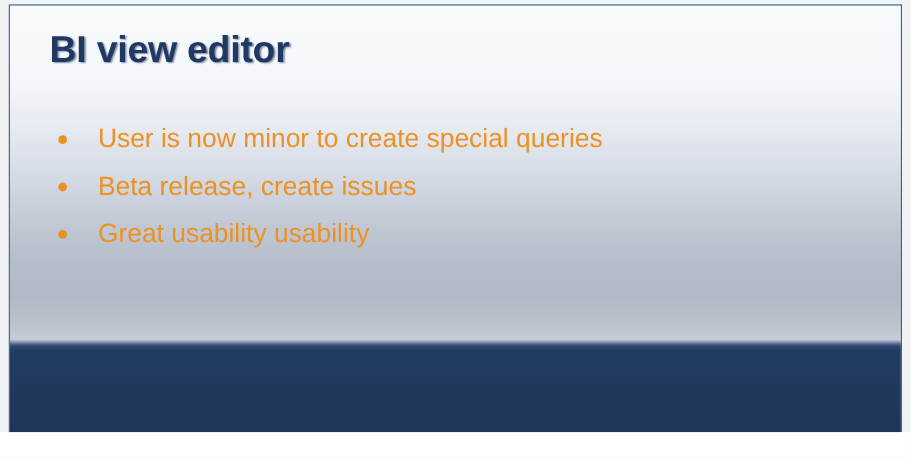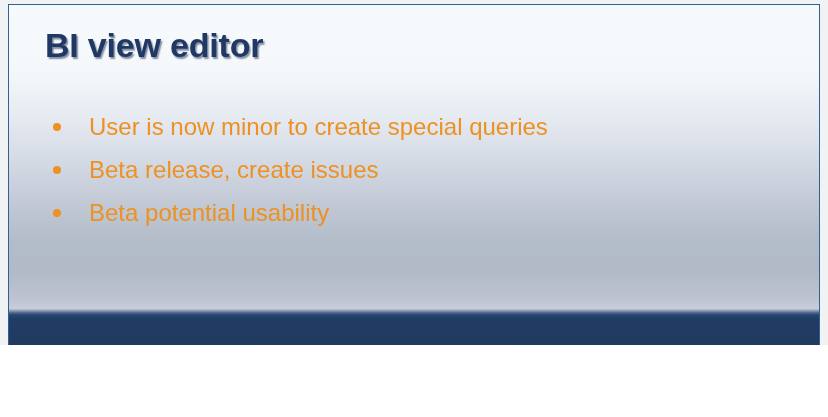--- a/index.html
+++ b/index.html
@@ -5,21 +5,21 @@
 <style>
   html, body {
     margin: 0;
     padding: 0;
     background: #ffffff;
   }
 
   .screenshot {
     position: relative;
     width: 828px;
-    height: 345px;
+    height: 393px;
     background: #f1f2f3;
     overflow: hidden;
     font-family: "Liberation Sans", sans-serif;
   }
 
   
   .slide {
     position: absolute;
     left: 8px;
     top: 4px;
@@ -136,21 +136,21 @@
           <span class="bullet-text">User is now minor to create special queries</span>
         </li>
 
         <li class="bullet-item">
           <span class="bullet-dot"></span>
           <span class="bullet-text">Beta release, create issues</span>
         </li>
 
         <li class="bullet-item">
           <span class="bullet-dot"></span>
-          <span class="bullet-text">Beta potential usability</span>
+          <span class="bullet-text">Great usability usability</span>
         </li>
 
       </ul>
     </div>
 
     <div class="bottom-band"></div>
 
   </div>
 
 </div>

